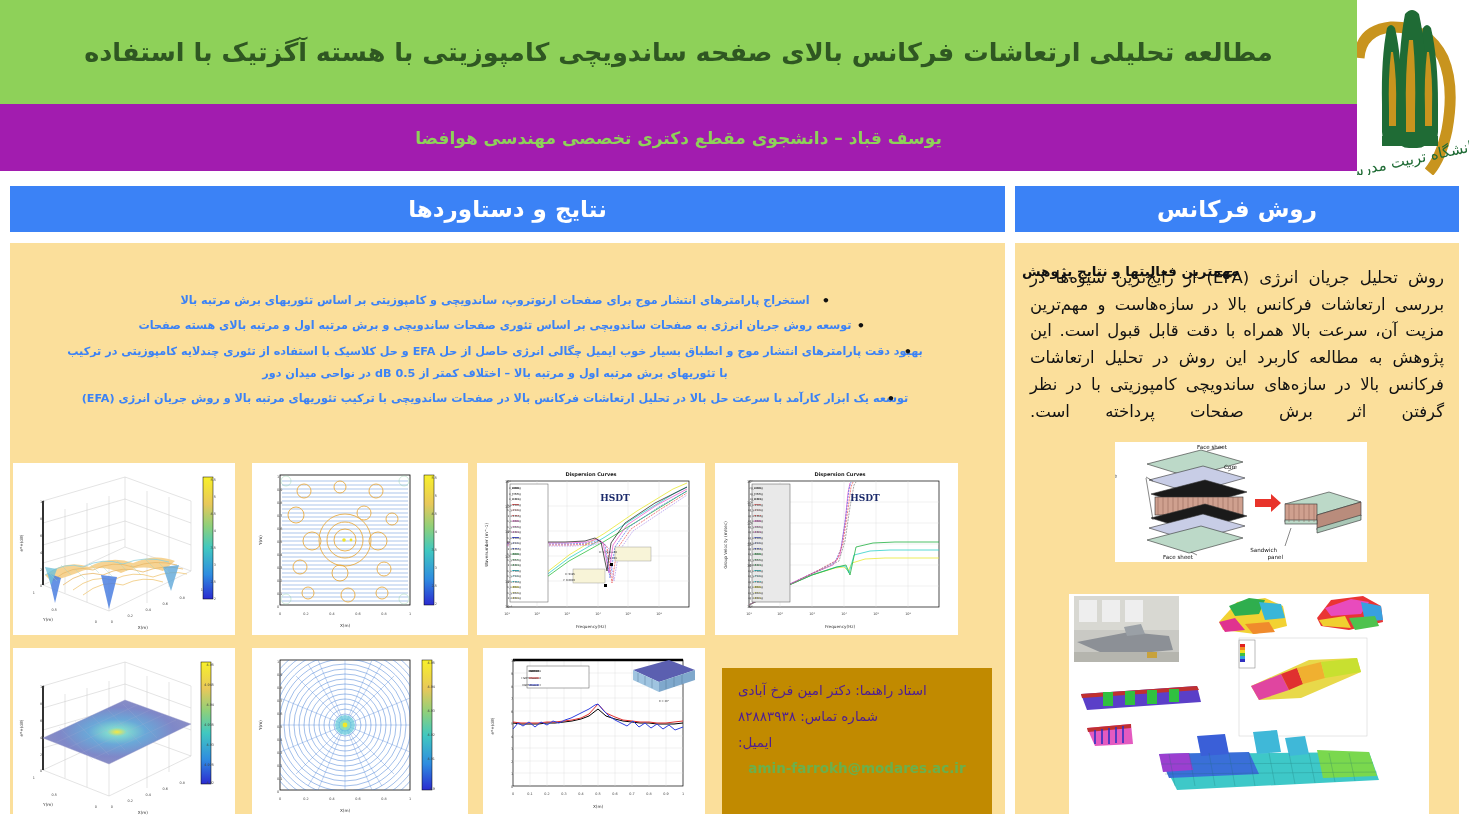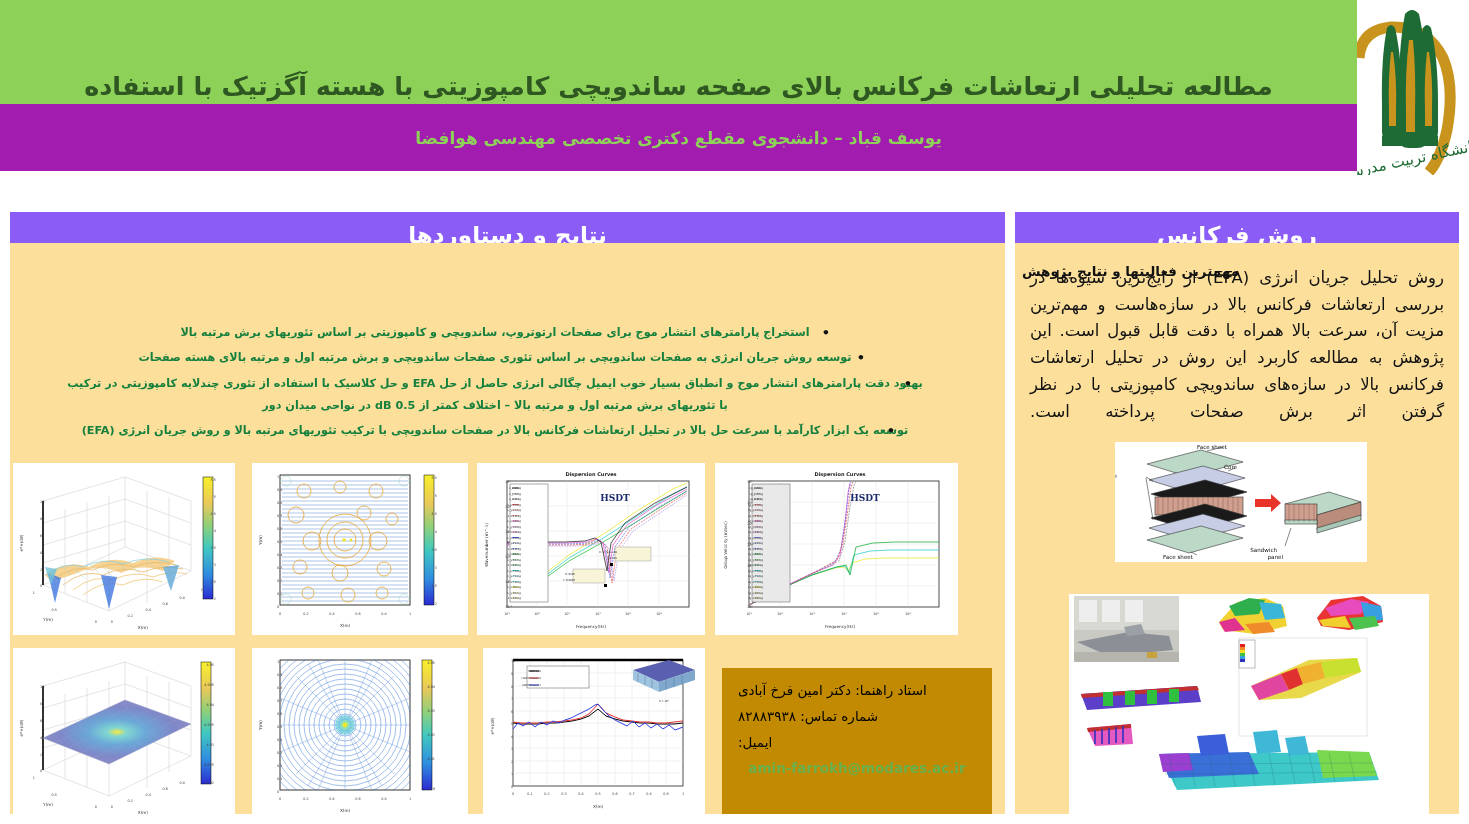--- a/index.html
+++ b/index.html
@@ -8,43 +8,43 @@
     background: #ffffff;
     font-family: "DejaVu Sans", "Liberation Sans", sans-serif;
     overflow: hidden;
   }
   .poster { position: relative; width: 1469px; height: 824px; background:#fff; }
 
   
   .header-band {
     position: absolute; left: 0; top: 0; width: 1357px; height: 104px;
     background: #8ed159;
-    display: flex; align-items: flex-end; justify-content: center;
+    display: flex; align-items: center; justify-content: center;
   }
   .poster-title {
     color: #2f5722; font-weight: bold; font-size: 25.5px; line-height: 1.42;
     text-align: center; width: 1320px; direction: rtl;
     letter-spacing: -0.2px;
   }
   .subtitle-band {
     position: absolute; left: 0; top: 104px; width: 1357px; height: 67px;
     background: #a21caf; display: flex; align-items: center; justify-content: center;
   }
   .poster-subtitle {
     color: #8ed159; font-weight: bold; font-size: 17px; direction: rtl; text-align:center;
   }
   .logo-box {
     position: absolute; left: 1357px; top: 0; width: 112px; height: 175px;
     background: #fff; overflow: hidden;
   }
 
   
   .sec-header {
-    position: absolute; background: #8b5cf6; height: 46px;
-    display:flex; align-items:center; justify-content:center;margin-top:26px;
+    position: absolute; background: #3b82f6; height: 46px;
+    display:flex; align-items:center; justify-content:center;
   }
   .sec-header span {
     color:#ffffff; font-weight:bold; font-size:23px; direction:rtl;
   }
   #hdr-results { left: 10px; top: 186px; width: 995px; }
   #hdr-method  { left: 1015px; top: 186px; width: 444px; }
 
   
   .panel {
     position: absolute; background: #fbdf9b;
@@ -59,21 +59,21 @@
     color:#111; font-size: 16.5px; line-height: 1.62; font-weight: 500;
   }
 
   
   .results-heading {
     position:absolute; right: 230px; top: 263px; width: 560px;
     direction:rtl; text-align:right; font-weight:bold; font-size:13.5px; color:#111;
   }
   .bullets {
     position:absolute; left: 14px; top: 292px; width: 976px;
-    direction: rtl; color:#15803d;margin-top:32px;
+    direction: rtl; color:#3b82f6;
   }
   .bullet {
     display:block; position:relative; font-size:11.2px; font-weight:bold;
     line-height:1.55; padding-right: 14px; text-align:center;
     margin-bottom: 8px;
   }
   .bullet::before {
     content:"•"; position:absolute; font-size: 13px; color:#111;
   }
   .b1::before { right: 160px; top:-1px; }
@@ -90,21 +90,21 @@
   #tile4 { left: 715px; top: 463px; width: 243px; height: 172px; }
   #tile5 { left: 13px;  top: 648px; width: 222px; height: 172px; }
   #tile6 { left: 252px; top: 648px; width: 216px; height: 172px; }
   #tile7 { left: 483px; top: 648px; width: 222px; height: 172px; }
 
   .contact-box {
     position:absolute; left: 722px; top: 668px; width: 270px; height: 146px;
     background:#c18a00; direction:rtl; padding: 14px 16px 10px 16px;
   }
   .contact-line {
-    color:#000000; font-size:13.5px; text-align:left; margin-bottom:10px; direction:rtl;
+    color:#4c1d95; font-size:13.5px; text-align:left; margin-bottom:10px; direction:rtl;
   }
   .contact-email {
     color:#6ab04c; font-size:13.5px; font-weight:bold; text-align:center;
     direction:ltr; margin-top:10px;
   }
 
   
   .mimg { position:absolute; background:#ffffff; overflow:hidden; }
   #sandwich-img { left: 1115px; top: 442px; width: 252px; height: 120px; }
   #fea-img      { left: 1069px; top: 594px; width: 360px; height: 220px; }

